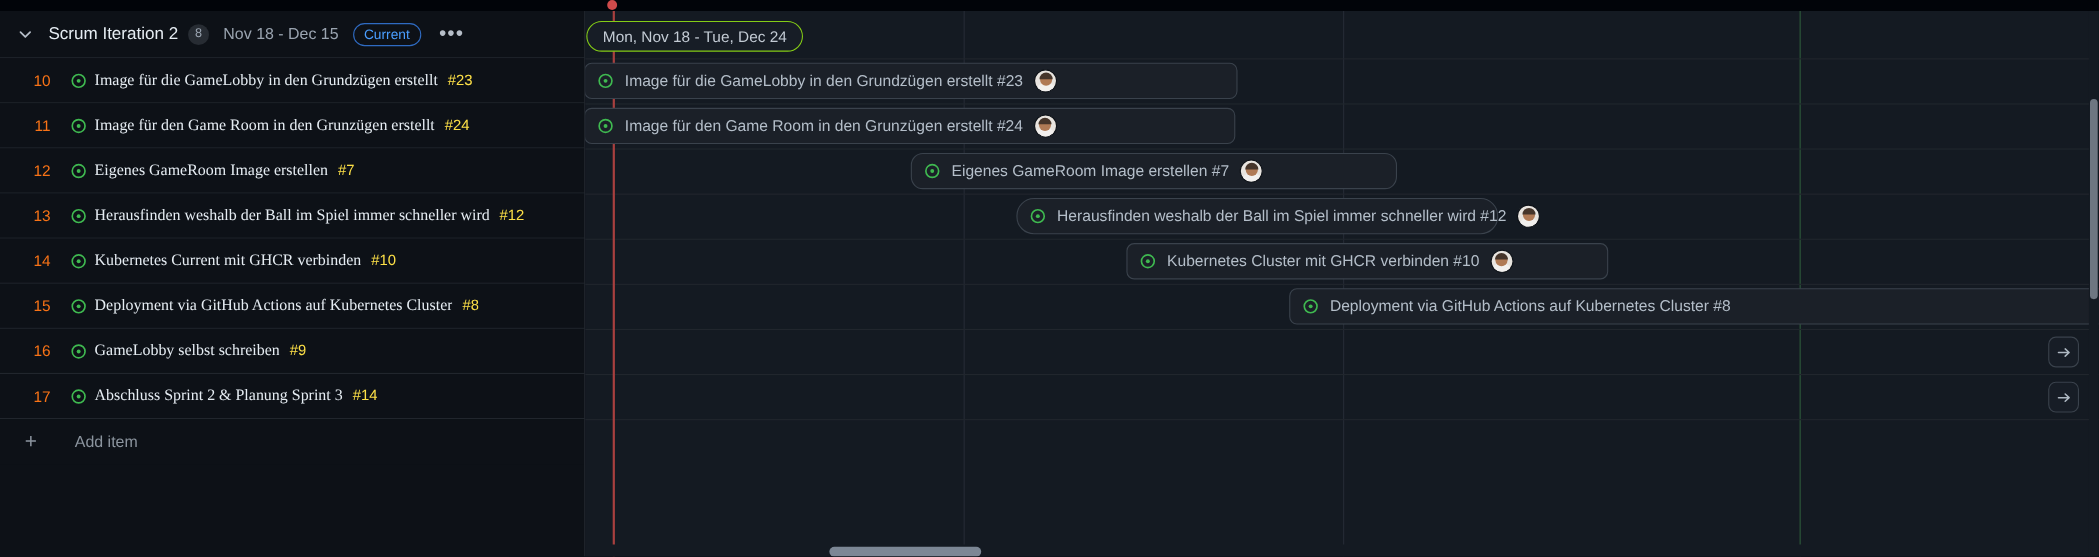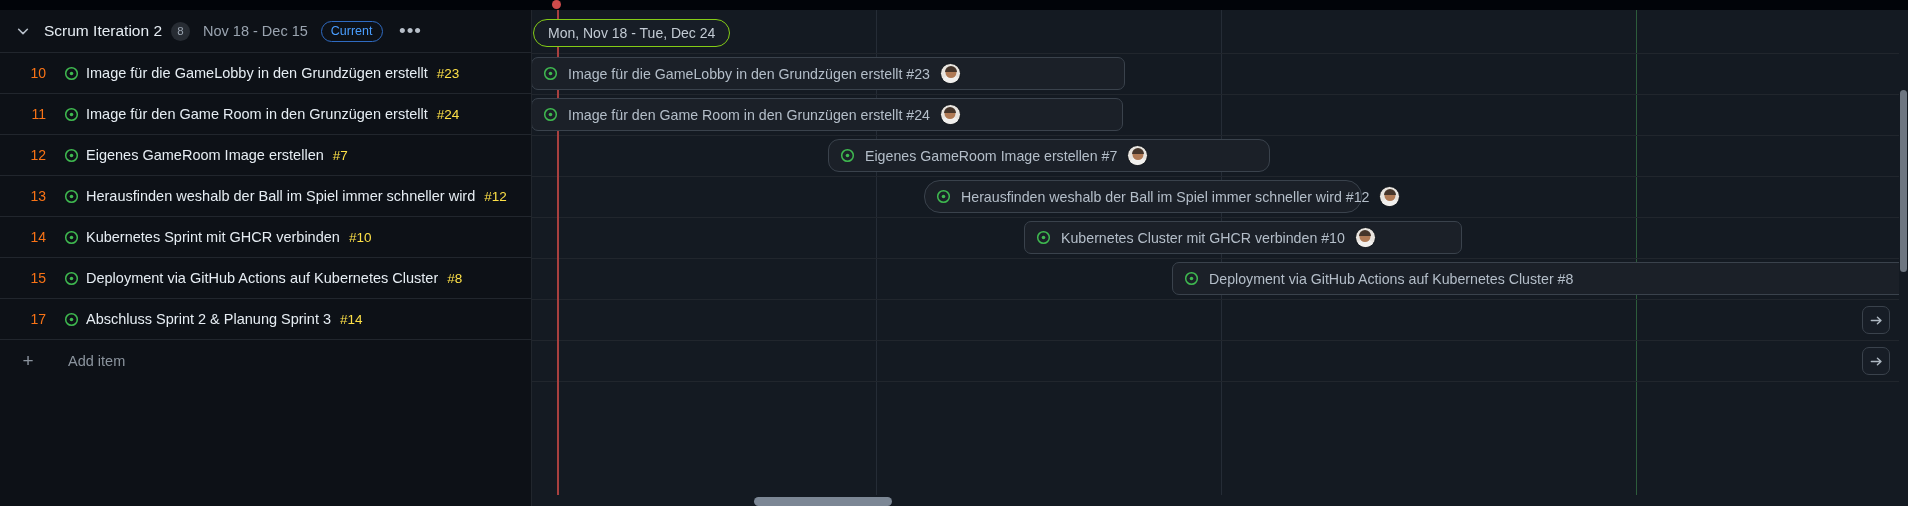--- a/index.html
+++ b/index.html
@@ -51,21 +51,21 @@
     height:41px; display:flex; align-items:center;
     border-bottom:1px solid #21262d; background:#0d1117;
   }
   .row-num {
     width:56px; flex:none; text-align:right; padding-right:10px;
     font-size:14px; color:#f97316;
   }
   .issue-icon { width:30px; flex:none; display:flex; align-items:center; justify-content:center; }
   .issue-icon svg { display:block; }
   .row-title {
-    font-size:14.5px; color:#e6edf3; white-space:nowrap; overflow:hidden;
+    font-size:14.5px; color:#e6edf3; white-space:nowrap; overflow:hidden;font-family:Liberation Serif, serif;
   }
   .row-ref { font-size:13.5px; color:#fde047; margin-left:9px; }
   .row-titlewrap { display:flex; align-items:baseline; white-space:nowrap; overflow:hidden; }
 
   .add-row { height:41px; display:flex; align-items:center; background:#0d1117; }
   .add-plus {
     width:56px; flex:none; text-align:center; color:#8b949e; font-size:19px; line-height:1;
   }
   .add-label { font-size:14.5px; color:#8b949e; margin-left:12px; }
 
@@ -216,35 +216,48 @@
         </div>
         <div class="row">
           <div class="row-num">14</div>
           <div class="issue-icon">
             <svg width="15" height="15" viewBox="0 0 16 16">
               <circle cx="8" cy="8" r="6.2" fill="none" stroke="#3fb950" stroke-width="1.6"></circle>
               <circle cx="8" cy="8" r="1.9" fill="#3fb950"></circle>
             </svg>
           </div>
           <div class="row-titlewrap">
-            <span class="row-title">Kubernetes Sprint mit GHCR verbinden</span>
+            <span class="row-title">Kubernetes Current mit GHCR verbinden</span>
             <span class="row-ref">#10</span>
           </div>
         </div>
         <div class="row">
           <div class="row-num">15</div>
           <div class="issue-icon">
             <svg width="15" height="15" viewBox="0 0 16 16">
               <circle cx="8" cy="8" r="6.2" fill="none" stroke="#3fb950" stroke-width="1.6"></circle>
               <circle cx="8" cy="8" r="1.9" fill="#3fb950"></circle>
             </svg>
           </div>
           <div class="row-titlewrap">
             <span class="row-title">Deployment via GitHub Actions auf Kubernetes Cluster</span>
             <span class="row-ref">#8</span>
+          </div>
+        </div>
+        <div class="row">
+          <div class="row-num">16</div>
+          <div class="issue-icon">
+            <svg width="15" height="15" viewBox="0 0 16 16">
+              <circle cx="8" cy="8" r="6.2" fill="none" stroke="#3fb950" stroke-width="1.6"></circle>
+              <circle cx="8" cy="8" r="1.9" fill="#3fb950"></circle>
+            </svg>
+          </div>
+          <div class="row-titlewrap">
+            <span class="row-title">GameLobby selbst schreiben</span>
+            <span class="row-ref">#9</span>
           </div>
         </div>
         <div class="row">
           <div class="row-num">17</div>
           <div class="issue-icon">
             <svg width="15" height="15" viewBox="0 0 16 16">
               <circle cx="8" cy="8" r="6.2" fill="none" stroke="#3fb950" stroke-width="1.6"></circle>
               <circle cx="8" cy="8" r="1.9" fill="#3fb950"></circle>
             </svg>
           </div>

